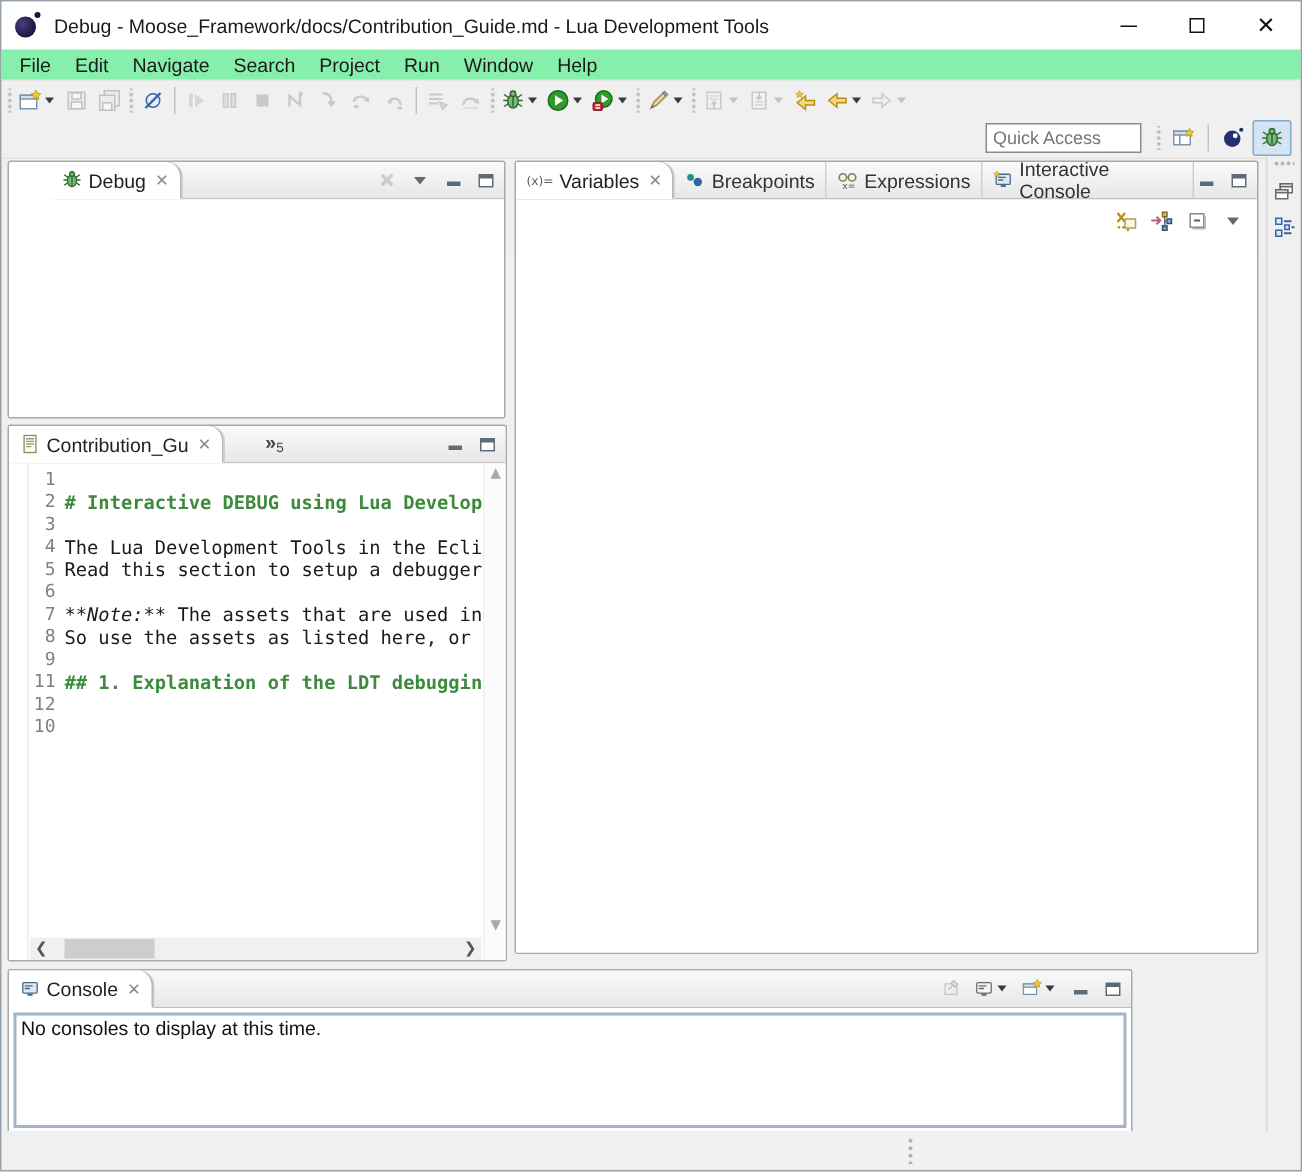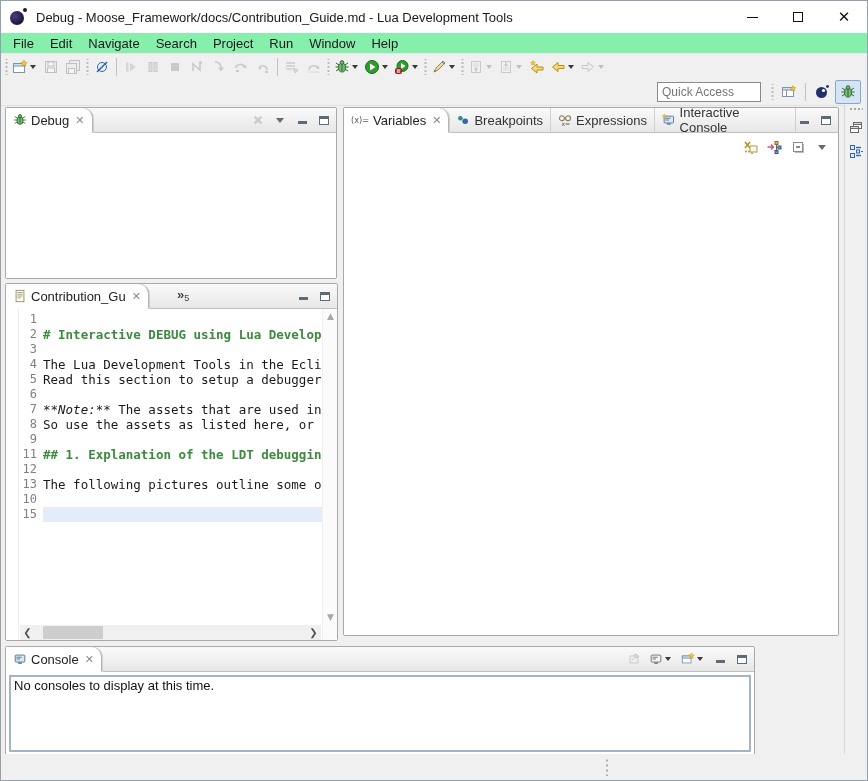--- a/index.html
+++ b/index.html
@@ -328,21 +328,21 @@
             <line x1="14.5" y1="8" x2="11" y2="8"></line>
             <line x1="14" y1="12" x2="11" y2="10"></line>
           </g>
           <ellipse cx="8" cy="8.5" rx="3.5" ry="4.5" fill="#79b979" stroke="#2d6b2d"></ellipse>
           <circle cx="8" cy="3.5" r="1.8" fill="#79b979" stroke="#2d6b2d"></circle>
           <line x1="8" y1="5" x2="8" y2="12" stroke="#2d6b2d"></line>
         </svg>
     </div>
   </div>
 
-  <div class="view" style="left:4px; top:106px; width:332px; height:172px;">
+  <div class="view" style="left:4px; top:106px; width:332px; height:172px;padding-left:28px;">
     <div class="view-header">
       <div class="tab active">
         <svg class="icon14" viewBox="0 0 16 16">
             <g stroke="#2d6b2d" stroke-width="1">
               <line x1="2" y1="4" x2="5" y2="6"></line>
               <line x1="1.5" y1="8" x2="5" y2="8"></line>
               <line x1="2" y1="12" x2="5" y2="10"></line>
               <line x1="14" y1="4" x2="11" y2="6"></line>
               <line x1="14.5" y1="8" x2="11" y2="8"></line>
               <line x1="14" y1="12" x2="11" y2="10"></line>
@@ -485,23 +485,21 @@
           <div class="ed-line"><span class="ed-num">2</span><span class="ed-text"><span class="seg-heading"># Interactive DEBUG using Lua Developme</span></span></div>
           <div class="ed-line"><span class="ed-num">3</span><span class="ed-text"></span></div>
           <div class="ed-line"><span class="ed-num">4</span><span class="ed-text"><span class="seg-plain">The Lua Development Tools in the Ecli</span></span></div>
           <div class="ed-line"><span class="ed-num">5</span><span class="ed-text"><span class="seg-plain">Read this section to setup a debugger</span></span></div>
           <div class="ed-line"><span class="ed-num">6</span><span class="ed-text"></span></div>
           <div class="ed-line"><span class="ed-num">7</span><span class="ed-text"><span class="seg-italic">**Note:**</span><span class="seg-plain"> The assets that are used in</span></span></div>
           <div class="ed-line"><span class="ed-num">8</span><span class="ed-text"><span class="seg-plain">So use the assets as listed here, or</span></span></div>
           <div class="ed-line"><span class="ed-num">9</span><span class="ed-text"></span></div>
           <div class="ed-line"><span class="ed-num">11</span><span class="ed-text"><span class="seg-heading">## 1. Explanation of the LDT debuggin</span></span></div>
           <div class="ed-line"><span class="ed-num">12</span><span class="ed-text"></span></div>
-          <div class="ed-line"><span class="ed-num">13</span><span class="ed-text"><span class="seg-plain">The following pictures outline some o</span></span></div>
           <div class="ed-line"><span class="ed-num">10</span><span class="ed-text"></span></div>
-          <div class="ed-line selected"><span class="ed-num">15</span><span class="ed-text"></span></div>
         </div>
       <div class="vscroll">
         <div class="vs-arrow" style="top:0;">▲</div>
         <div class="vs-arrow" style="bottom:16px;">▼</div>
       </div>
       <div class="hscroll">
         <div class="hs-arrow">❮</div>
         <div class="hs-track">
             <div class="hs-thumb"></div>
           </div>

